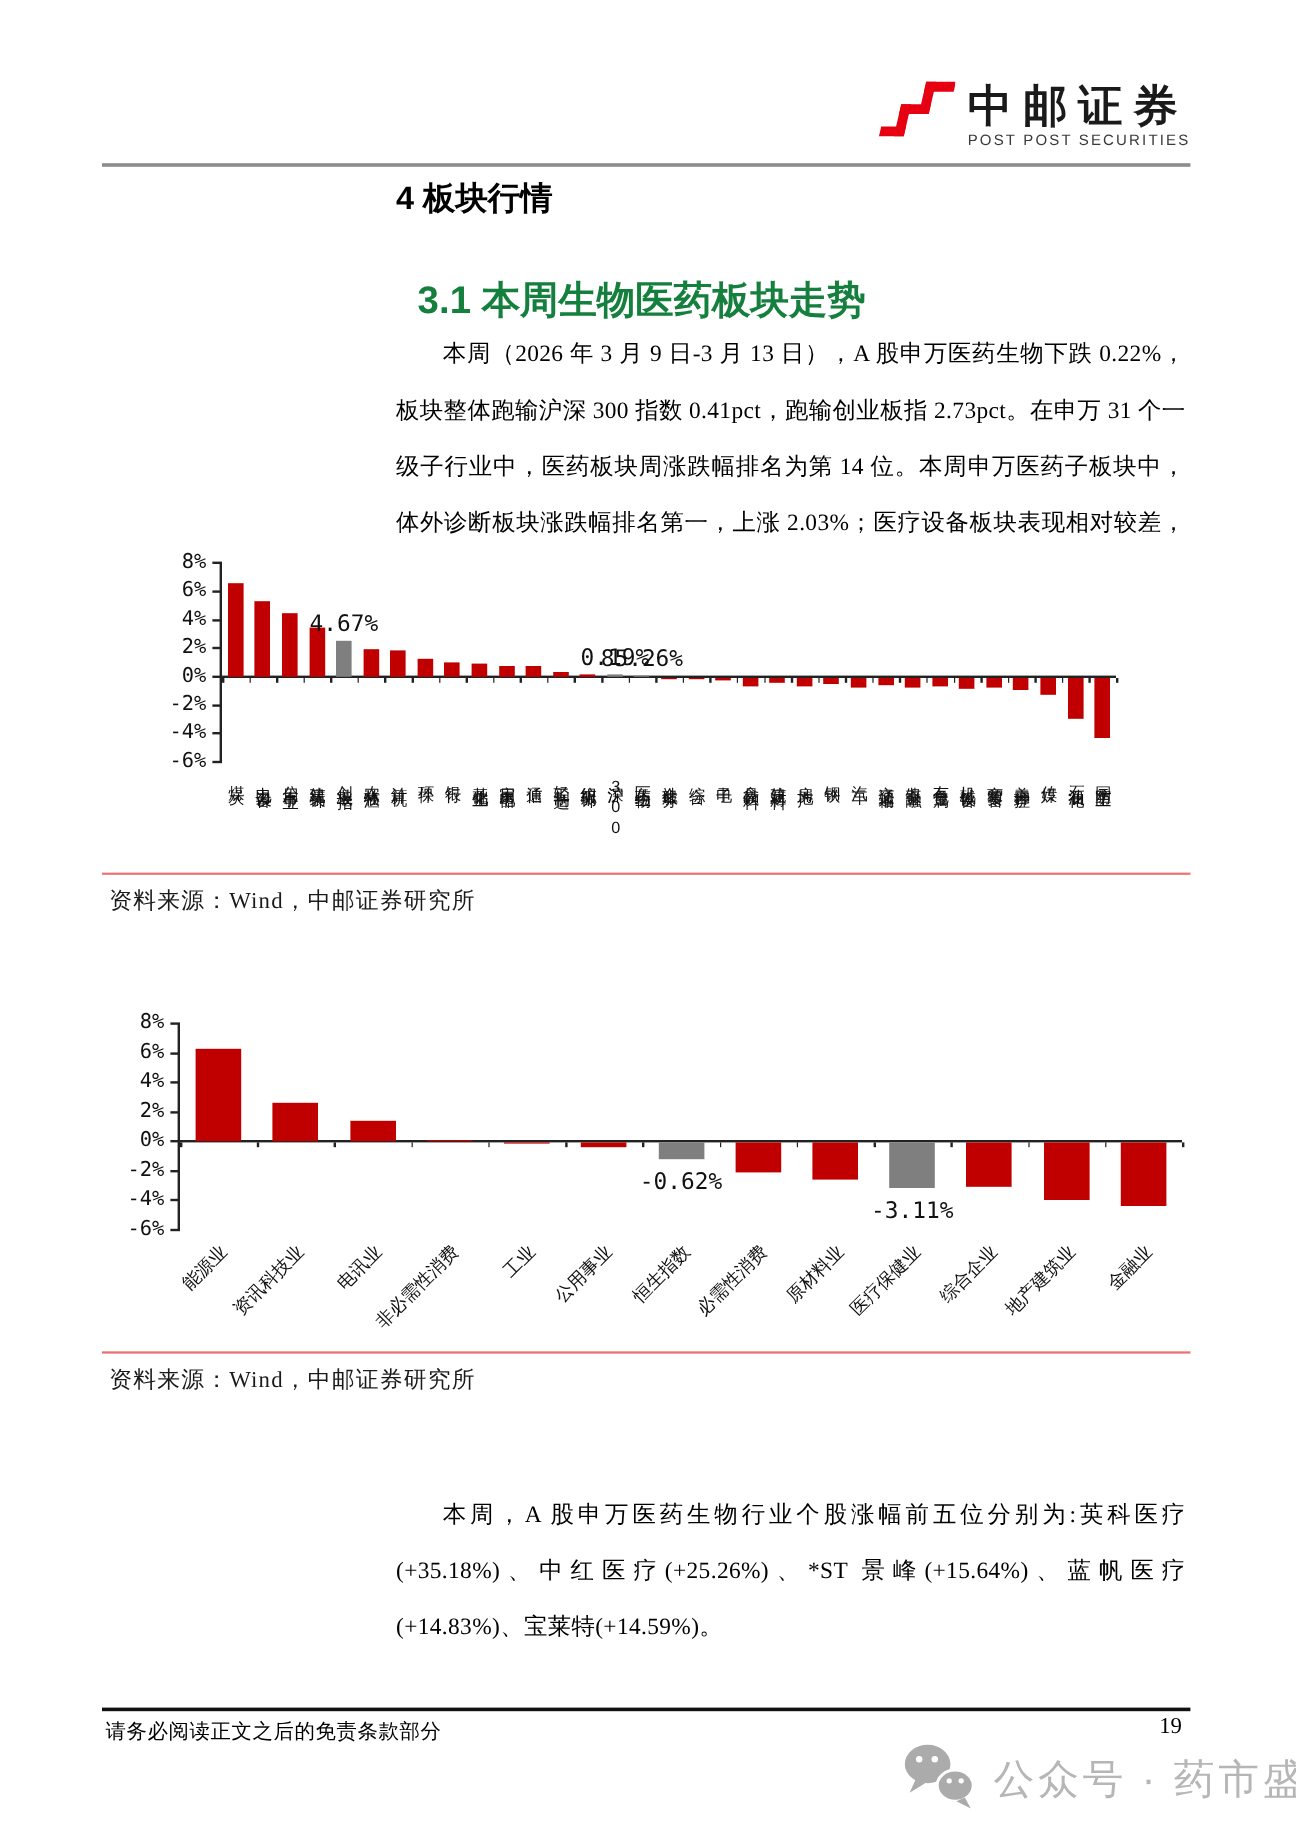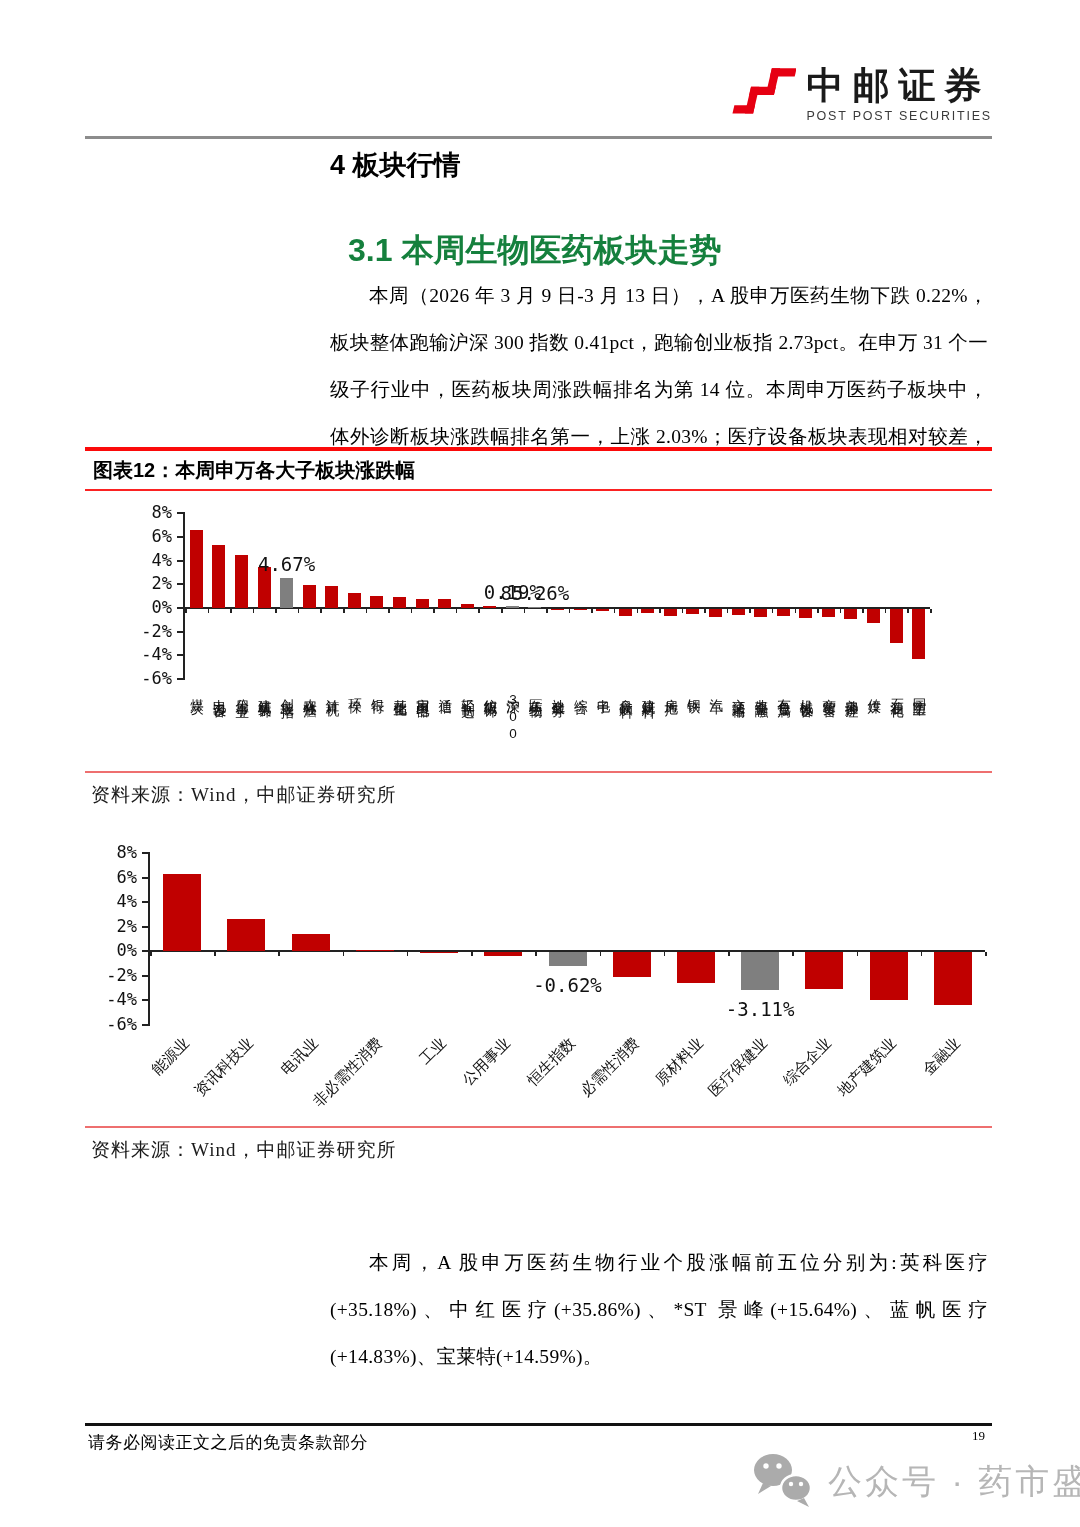--- a/index.html
+++ b/index.html
@@ -1,21 +1,21 @@
 <!DOCTYPE html>
 <html><head>
 <meta charset="utf-8">
 <style>
   html,body{margin:0;padding:0;background:#ffffff;}
   .page{position:relative;width:1080px;height:1527px;background:#fff;overflow:hidden;
         font-family:"Liberation Serif",serif;color:#111;}
   
   .logo{position:absolute;top:62px;right:88px;display:flex;align-items:center;gap:10px;}
   .logo-text{display:flex;flex-direction:column;align-items:flex-start;}
-  .brand-cn{font-family:Liberation Mono, monospace;font-weight:bold;font-size:37px;
+  .brand-cn{font-family:Liberation Sans, sans-serif;font-weight:bold;font-size:37px;
             letter-spacing:9px;color:#1a1a1a;line-height:40px;white-space:nowrap;}
   .brand-en{font-family:"Liberation Sans",sans-serif;font-size:12.5px;letter-spacing:1.8px;
             color:#3a3a3a;line-height:16px;white-space:nowrap;}
   .header-rule{position:absolute;left:85px;width:907px;top:136px;border-top:3px solid #8c8c8c;}
   
   .h1{position:absolute;left:330px;top:147px;font-family:"Liberation Sans",sans-serif;
       font-weight:bold;font-size:27px;color:#000;}
   .h2{position:absolute;left:348px;top:229px;font-family:"Liberation Sans",sans-serif;
       font-weight:bold;font-size:32px;color:#15803d;}
   .para{position:absolute;left:330px;width:658px;font-size:19.5px;line-height:47px;
@@ -28,21 +28,21 @@
   .fig13{top:848px;}
   .fig-caption{border-top:4px solid #fb0a0a;border-bottom:2px solid #fb2222;
         font-family:"Liberation Sans",sans-serif;font-weight:bold;font-size:20px;
         color:#000;padding:6px 8px 5px 8px;}
   .chart{position:relative;width:907px;background:#fff;}
   .fig-rule{border-top:2px solid #ee6f6f;}
   .fig-source{font-size:19px;color:#1a1a1a;padding:9px 6px 10px 6px;letter-spacing:1px;}
   
   .footer-rule{position:absolute;left:85px;width:907px;top:1423px;border-top:3px solid #111;}
   .footer-disclaimer{position:absolute;left:88px;top:1431px;font-size:17px;color:#000;letter-spacing:0.5px;}
-  .page-num{position:absolute;right:95px;top:1428px;font-size:13px;color:#000;}
+  .page-num{position:absolute;right:95px;top:1428px;font-size:19px;color:#000;}
   
   .watermark{position:absolute;left:752px;top:1452px;display:flex;align-items:center;gap:14px;}
   .wm-text{font-family:"Liberation Sans",sans-serif;font-size:34px;letter-spacing:3px;
            color:#b6b6b6;white-space:nowrap;}
 </style>
 </head>
 <body>
 
 <div class="page">
 
@@ -64,21 +64,20 @@
     </span>
   </div>
   <div class="header-rule"></div>
 
   <div class="h1">4 板块行情</div>
   <div class="h2">3.1 本周生物医药板块走势</div>
 
   <div class="para para1">本周（2026 年 3 月 9 日-3 月 13 日），A 股申万医药生物下跌 0.22%，板块整体跑输沪深 300 指数 0.41pct，跑输创业板指 2.73pct。在申万 31 个一级子行业中，医药板块周涨跌幅排名为第 14 位。本周申万医药子板块中，体外诊断板块涨跌幅排名第一，上涨 2.03%；医疗设备板块表现相对较差，本周下跌 1.41%。</div>
 
   <div class="fig fig12">
-    <div class="fig-caption">图表12：本周申万各大子板块涨跌幅</div>
     <div class="chart" style="height: 280px;">
         <div style="position: absolute; left: 98px; top: 22.2px; width: 2px; height: 165.9px; background: rgb(34, 34, 34);"></div>
         <div style="position: absolute; left: 92px; top: 21.2px; width: 8px; height: 2px; background: rgb(34, 34, 34);"></div>
         <div style="position: absolute; left: 0px; top: 11.2px; width: 87px; text-align: right; font: 17px &quot;DejaVu Sans Mono&quot;, monospace; color: rgb(17, 17, 17);">8%</div>
         <div style="position: absolute; left: 92px; top: 44.9px; width: 8px; height: 2px; background: rgb(34, 34, 34);"></div>
         <div style="position: absolute; left: 0px; top: 34.9px; width: 87px; text-align: right; font: 17px &quot;DejaVu Sans Mono&quot;, monospace; color: rgb(17, 17, 17);">6%</div>
         <div style="position: absolute; left: 92px; top: 68.6px; width: 8px; height: 2px; background: rgb(34, 34, 34);"></div>
         <div style="position: absolute; left: 0px; top: 58.6px; width: 87px; text-align: right; font: 17px &quot;DejaVu Sans Mono&quot;, monospace; color: rgb(17, 17, 17);">4%</div>
         <div style="position: absolute; left: 92px; top: 92.3px; width: 8px; height: 2px; background: rgb(34, 34, 34);"></div>
         <div style="position: absolute; left: 0px; top: 82.3px; width: 87px; text-align: right; font: 17px &quot;DejaVu Sans Mono&quot;, monospace; color: rgb(17, 17, 17);">2%</div>
@@ -259,21 +258,21 @@
         <div style="position: absolute; right: 105.346px; top: 186px; white-space: nowrap; transform: rotate(-45deg); transform-origin: 100% 0px; font: 15px &quot;Liberation Sans&quot;, sans-serif; color: rgb(17, 17, 17);">地产建筑业</div>
         <div style="position: absolute; left: 848.885px; top: 104px; width: 38px; height: 52.675px; background: rgb(192, 0, 0);"></div>
         <div style="position: absolute; right: 41.1154px; top: 186px; white-space: nowrap; transform: rotate(-45deg); transform-origin: 100% 0px; font: 15px &quot;Liberation Sans&quot;, sans-serif; color: rgb(17, 17, 17);">金融业</div>
         <div style="position: absolute; left: 422.5px; width: 120px; text-align: center; top: 125.843px; font: 19px &quot;DejaVu Sans Mono&quot;, monospace; color: rgb(17, 17, 17);">-0.62%</div>
         <div style="position: absolute; left: 615.192px; width: 120px; text-align: center; top: 150.097px; font: 19px &quot;DejaVu Sans Mono&quot;, monospace; color: rgb(17, 17, 17);">-3.11%</div>
       </div>
     <div class="fig-rule"></div>
     <div class="fig-source">资料来源：Wind，中邮证券研究所</div>
   </div>
 
-  <div class="para para2">本周，A 股申万医药生物行业个股涨幅前五位分别为:英科医疗(+35.18%)、中红医疗(+35.86%)、*ST 景峰(+15.64%)、蓝帆医疗(+14.83%)、宝莱特(+14.59%)。</div>
+  <div class="para para2">本周，A 股申万医药生物行业个股涨幅前五位分别为:英科医疗(+35.18%)、中红医疗(+25.26%)、*ST 景峰(+15.64%)、蓝帆医疗(+14.83%)、宝莱特(+14.59%)。</div>
 
   <div class="footer-rule"></div>
   <div class="footer-disclaimer">请务必阅读正文之后的免责条款部分</div>
   <div class="page-num">19</div>
 
   <div class="watermark">
     <span>
       <svg width="62" height="56" viewBox="0 0 62 56">
         <g fill="#ababab">
           <ellipse cx="21" cy="18" rx="19" ry="16"></ellipse>

